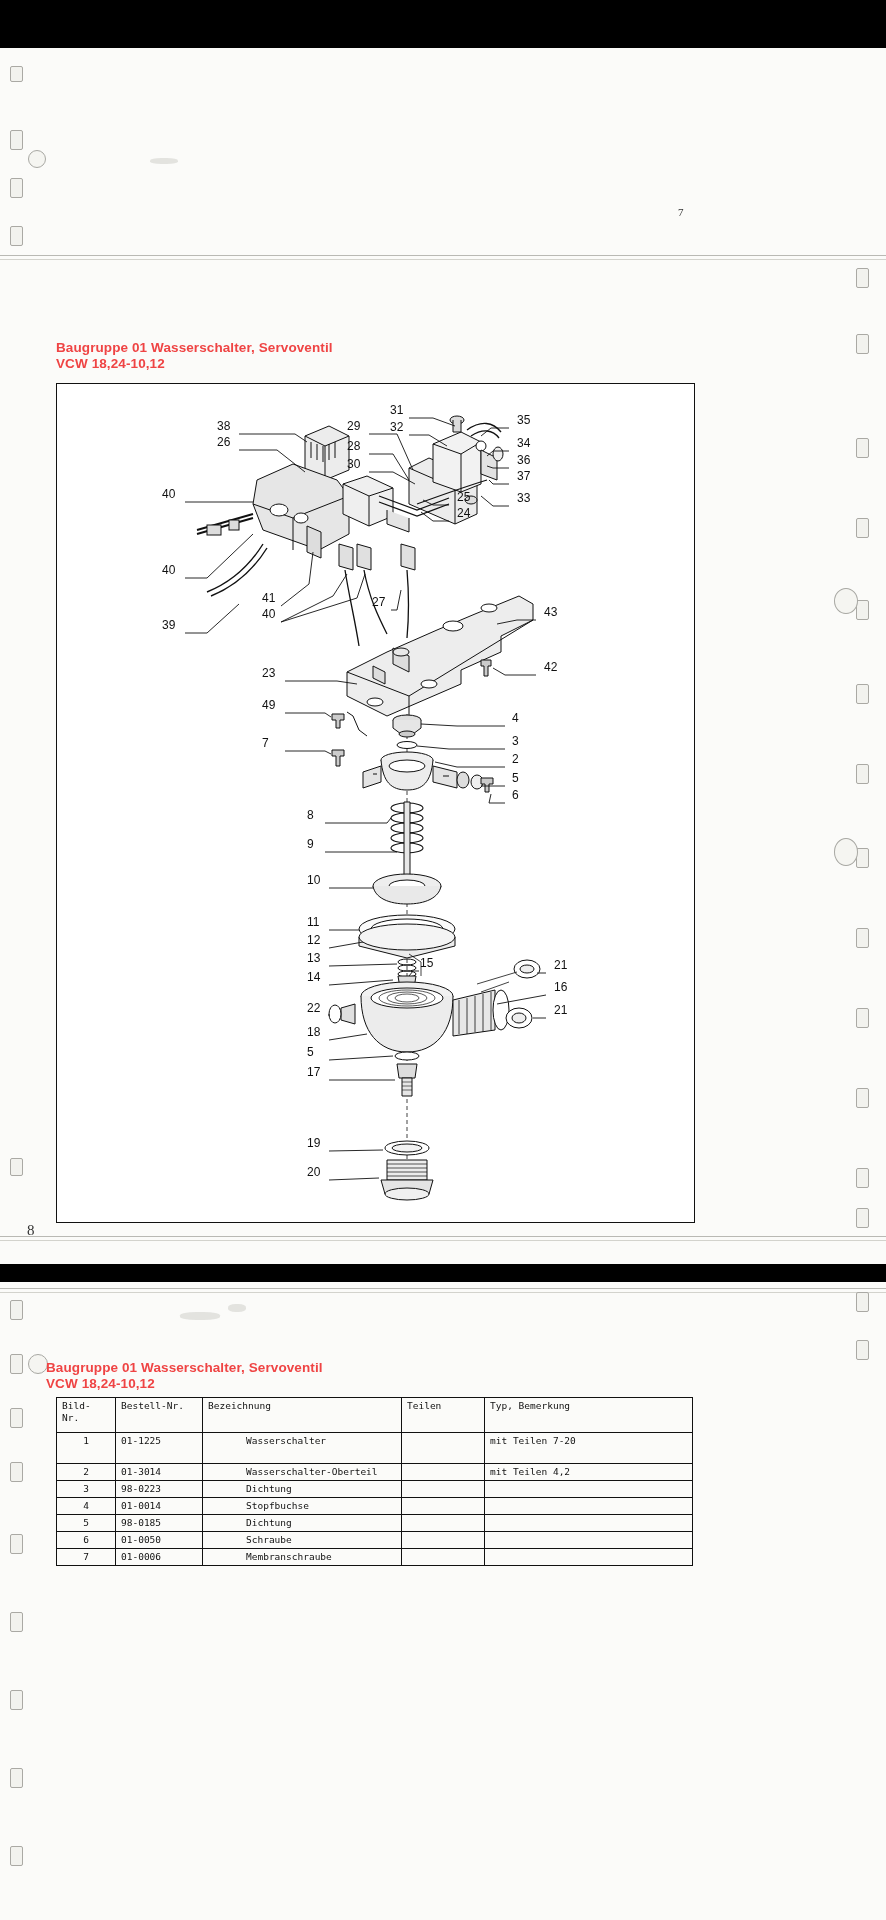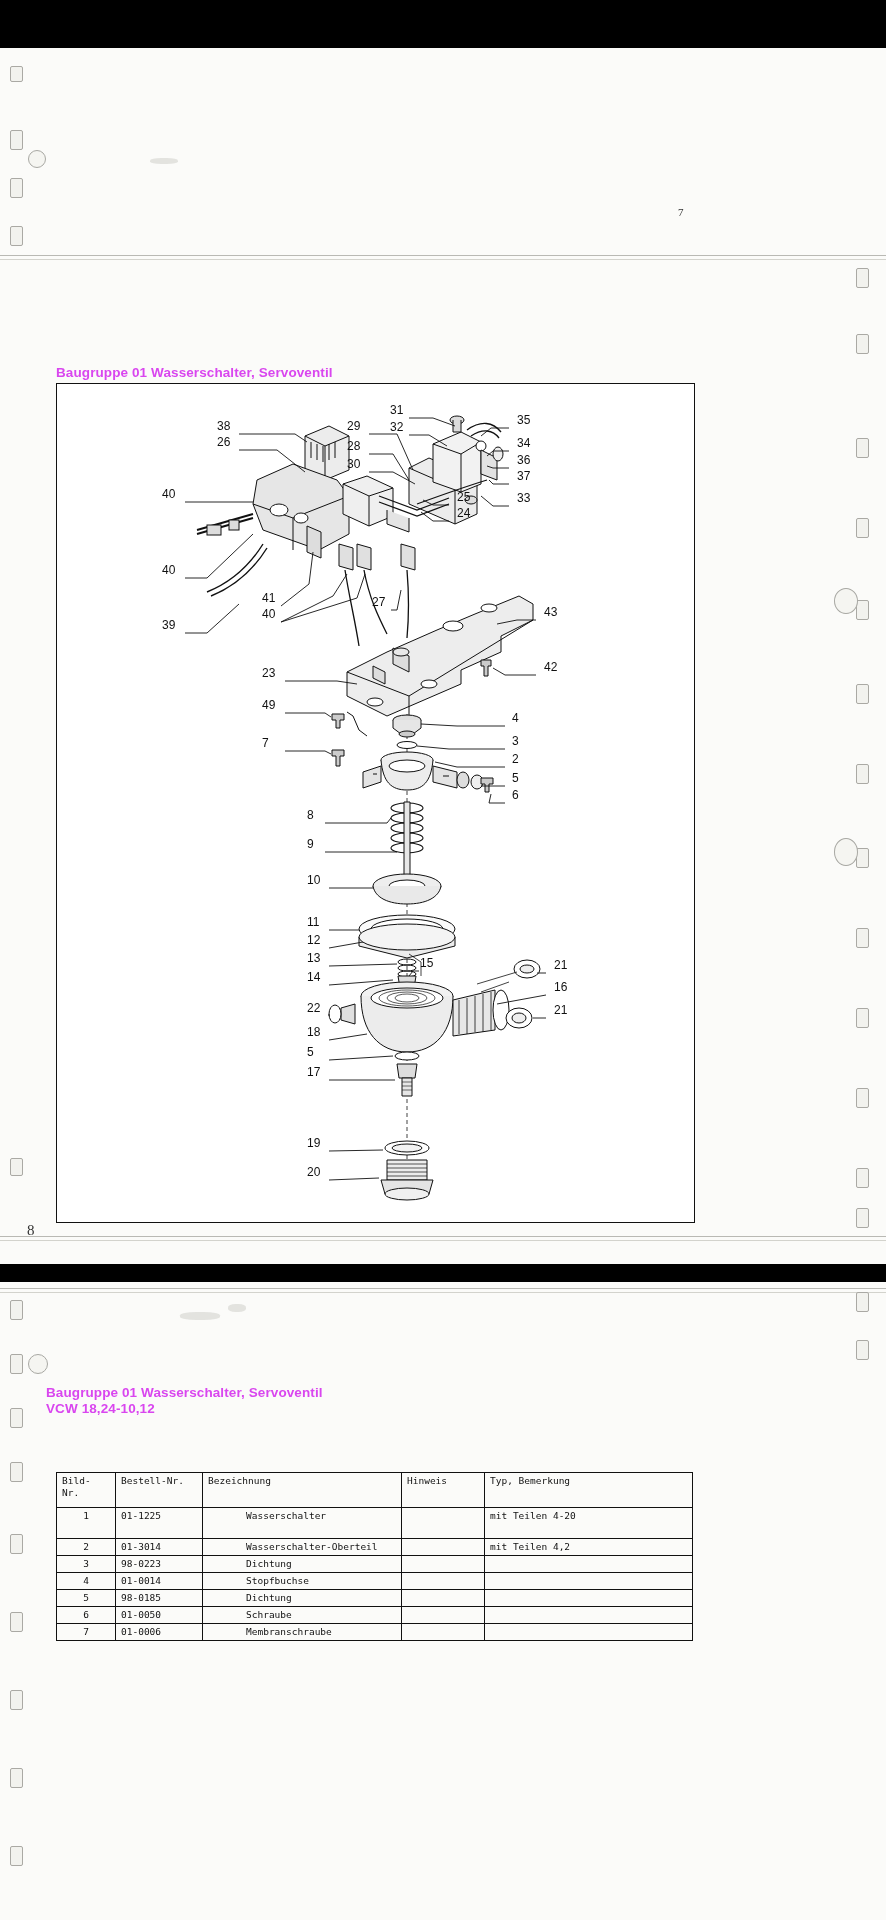--- a/index.html
+++ b/index.html
@@ -63,25 +63,24 @@
     position: absolute;
     border: 1px solid #a8a8a3;
     border-radius: 50%;
     background: #f5f5f1;
   }
   
   .heading {
     position: absolute;
     font-weight: bold;
     font-size: 13.5px;
-    color: #d946ef;
+    color: #ef4444;
     line-height: 16px;
     letter-spacing: .1px;
     white-space: pre;
-    margin-top: 25px;
   }
   .heading.h-top { left: 56px; top: 340px; }
   .heading.h-bot { left: 46px; top: 1360px; }
   .pagenum {
     position: absolute;
     font-size: 11px;
     color: #333;
     font-family: "Liberation Serif", serif;
   }
   
@@ -92,21 +91,21 @@
     width: 637px;
     height: 838px;
     border: 1.5px solid #111;
     background: #fff;
   }
   .figframe svg { display: block; }
   
   .table-wrap {
     position: absolute;
     left: 56px;
-    top: 1472px;
+    top: 1397px;
     width: 637px;
   }
   table.parts {
     border-collapse: collapse;
     width: 637px;
     font-family: "DejaVu Sans Mono", monospace;
     font-size: 9.5px;
     color: #111;
   }
   table.parts th, table.parts td {
@@ -486,31 +485,31 @@
   <div class="heading h-bot"><span>Baugruppe 01 Wasserschalter, Servoventil</span><br><span>VCW 18,24-10,12</span></div>
 
   <div class="table-wrap">
     <table class="parts">
       <thead>
         <tr>
           <th class="c-bild"><span id="h-bild" style="white-space:pre-line">Bild-
 Nr.</span></th>
           <th class="c-best">Bestell-Nr.</th>
           <th class="c-bez">Bezeichnung</th>
-          <th class="c-hinw">Hinweis</th>
+          <th class="c-hinw">Teilen</th>
           <th>Typ, Bemerkung</th>
         </tr>
       </thead>
       <tbody id="parts-body">
           <tr class="tall">
             <td class="c-bild">1</td>
             <td class="c-best">01-1225</td>
             <td class="c-bez">Wasserschalter</td>
             <td class="c-hinw"></td>
-            <td>mit Teilen 4-20</td>
+            <td>mit Teilen 7-20</td>
           </tr>
           <tr>
             <td class="c-bild">2</td>
             <td class="c-best">01-3014</td>
             <td class="c-bez">Wasserschalter-Oberteil</td>
             <td class="c-hinw"></td>
             <td>mit Teilen 4,2</td>
           </tr>
           <tr>
             <td class="c-bild">3</td>

